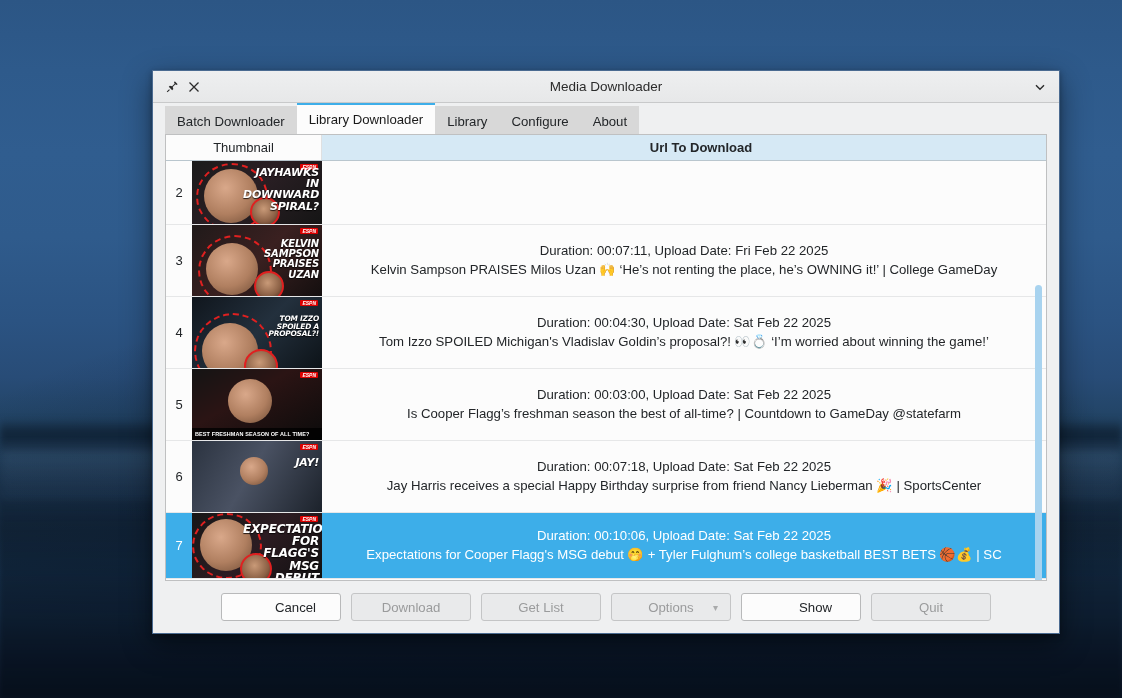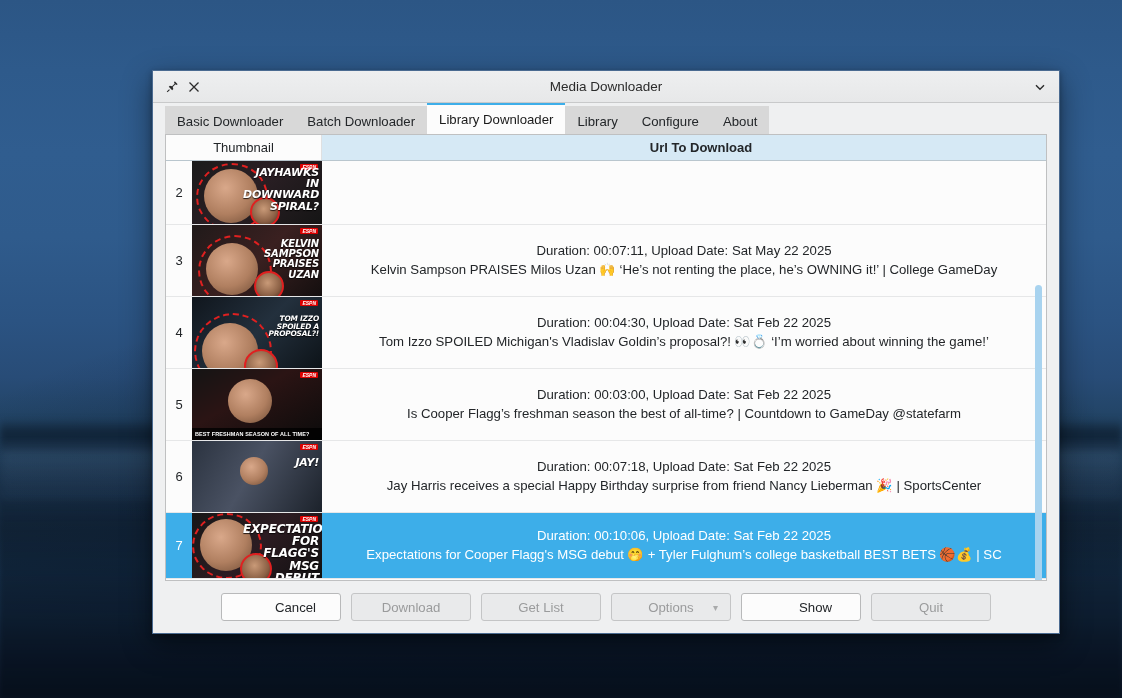--- a/index.html
+++ b/index.html
@@ -346,23 +346,20 @@
         <div class="tb-btn" title="menu">
           <svg width="14" height="14" viewBox="0 0 14 14">
             <path d="M3 5.2 L7 9.2 L11 5.2" stroke="#2b2b2b" stroke-width="1.4" fill="none"></path>
           </svg>
         </div>
       </div>
     </div>
 
     <div id="tabbar">
         <div class="tab">
-          <span>Basic Downloader</span>
-        </div>
-        <div class="tab">
           <span>Batch Downloader</span>
         </div>
         <div class="tab active">
           <span>Library Downloader</span>
         </div>
         <div class="tab">
           <span>Library</span>
         </div>
         <div class="tab">
           <span>Configure</span>
@@ -394,21 +391,21 @@
               <div class="rownum">3</div>
               <div class="thumb">
                 <div class="tb-bg" style="background: linear-gradient(135deg, rgb(32, 26, 26) 0%, rgb(58, 32, 32) 50%, rgb(20, 15, 15) 100%);"></div>
                 <div class="tb-face" style="left: 14px; top: 18px; width: 52px; height: 52px;"></div>
                 <div class="tb-ring dashed" style="left: 6px; top: 10px; width: 74px; height: 72px;"></div>
                 <div class="tb-inset" style="left: 62px; top: 46px; width: 30px; height: 30px;"></div>
                 <div class="tb-espn">ESPN</div>
                 <div class="tb-cap" style="top: 14px; font-size: 10px; max-width: 76px;">KELVIN SAMPSON PRAISES UZAN</div>
               </div>
               <div class="url-cell">
-                <div class="meta">Duration: 00:07:11, Upload Date: Sat May 22 2025</div>
+                <div class="meta">Duration: 00:07:11, Upload Date: Fri Feb 22 2025</div>
                 <div class="vtitle">Kelvin Sampson PRAISES Milos Uzan 🙌 ‘He’s not renting the place, he’s OWNING it!’ | College GameDay</div>
               </div>
             </div>
             <div class="row" style="height: 72px;">
               <div class="rownum">4</div>
               <div class="thumb">
                 <div class="tb-bg" style="background: linear-gradient(135deg, rgb(16, 22, 29) 0%, rgb(35, 48, 61) 50%, rgb(13, 19, 24) 100%);"></div>
                 <div class="tb-face" style="left: 10px; top: 26px; width: 56px; height: 56px;"></div>
                 <div class="tb-ring dashed" style="left: 2px; top: 16px; width: 78px; height: 76px;"></div>
                 <div class="tb-inset" style="left: 52px; top: 52px; width: 34px; height: 34px;"></div>

